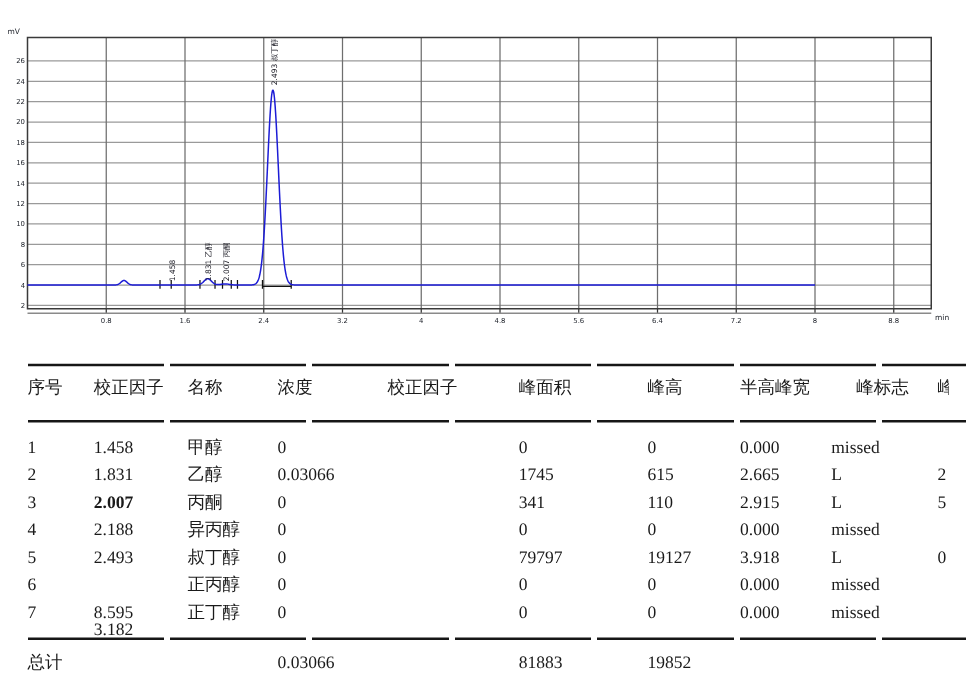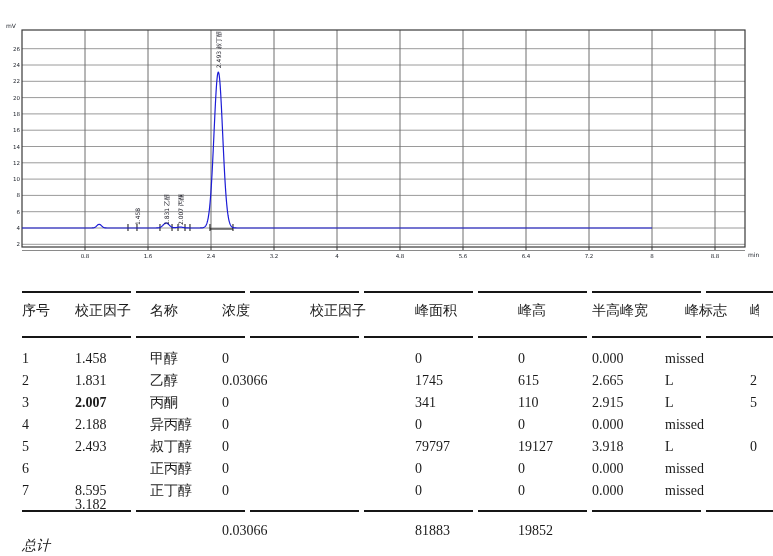--- a/index.html
+++ b/index.html
@@ -191,20 +191,20 @@
           <div class="cell" style="left: 75px; top: 198px;">8.595</div>
           <div class="cell" style="left: 150px; top: 198px;">正丁醇</div>
           <div class="cell" style="left: 222px; top: 198px;">0</div>
           <div class="cell" style="left: 415px; top: 198px;">0</div>
           <div class="cell" style="left: 518px; top: 198px;">0</div>
           <div class="cell" style="left: 592px; top: 198px;">0.000</div>
           <div class="cell" style="left: 665px; top: 198px;">missed</div>
         </div>
       </div>
     <div id="tfoot">
-        <div class="cell" style="left: 22px; top: 253px; font-style: italic;">总计</div>
+        <div class="cell" style="left: 22px; top: 238px;">总计</div>
         <div class="cell" style="left: 222px; top: 238px;">0.03066</div>
         <div class="cell" style="left: 415px; top: 238px;">81883</div>
         <div class="cell" style="left: 518px; top: 238px;">19852</div>
       </div>
   </div>
 
 </div>
 
 </body></html>

